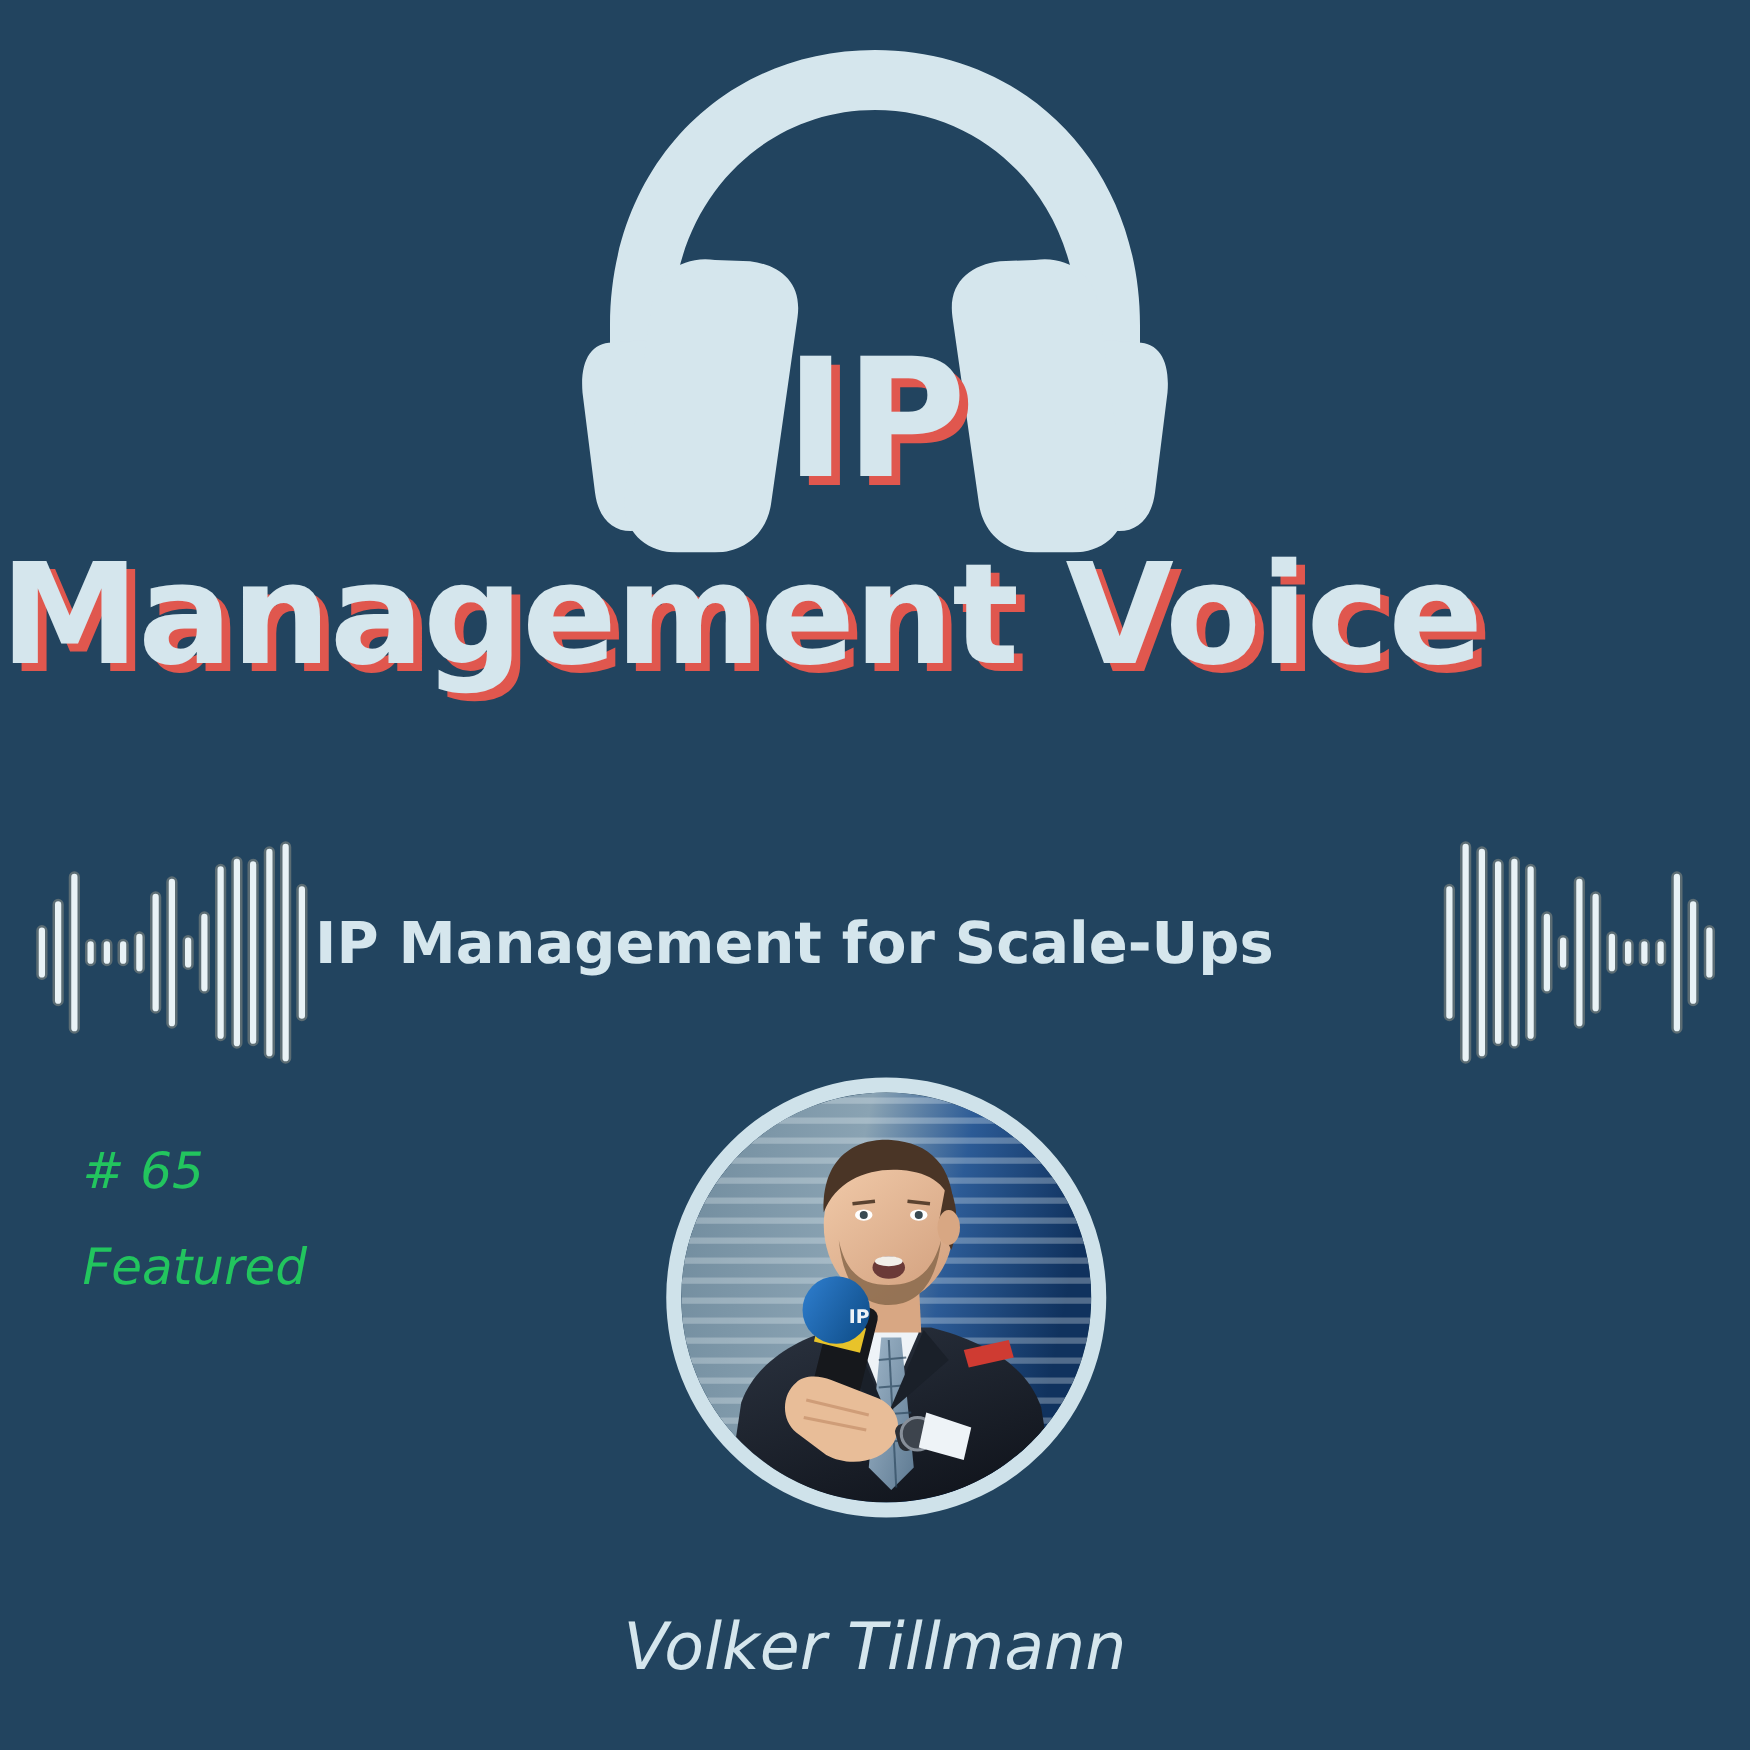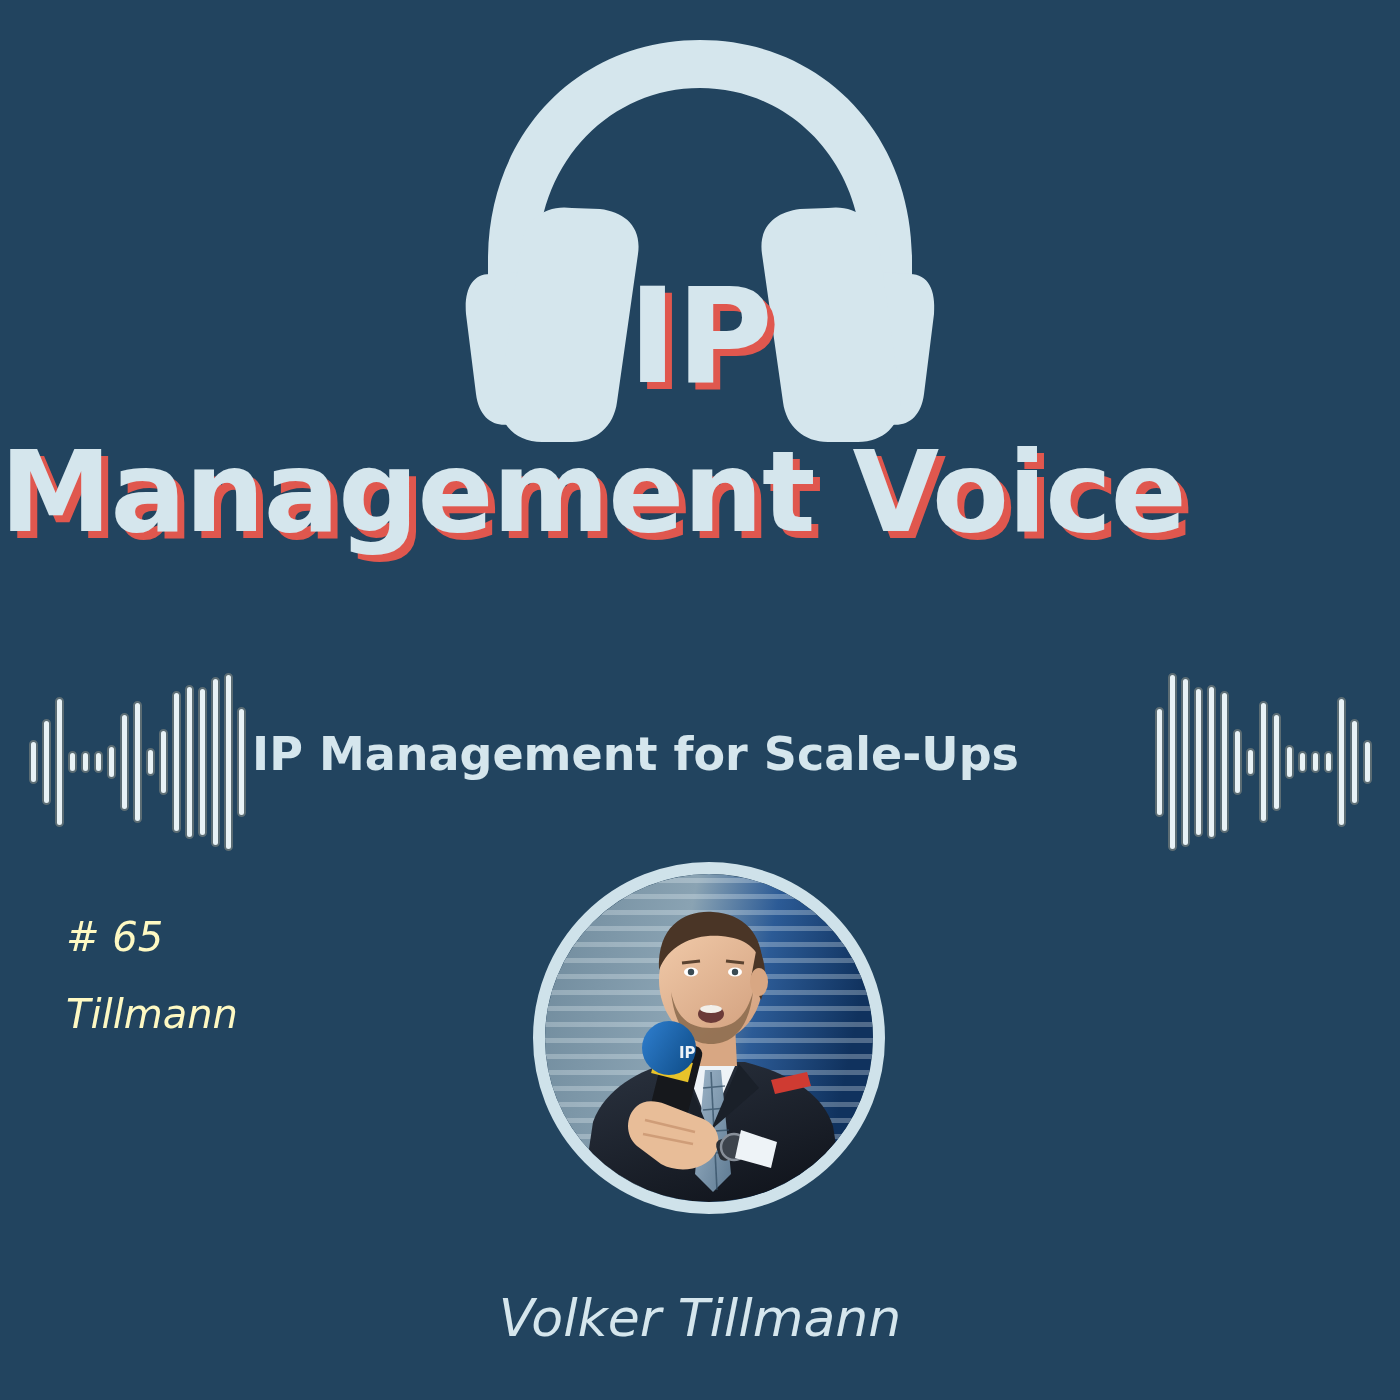--- a/index.html
+++ b/index.html
@@ -97,21 +97,21 @@
     border: 2px solid #5c6d74;
     box-sizing: border-box;
   }
 
   
   .ep-block {
     position: absolute;
     left: 66px;
     top: 912px;
     width: 360px;
-    color: #fef9c3;
+    color: #22c55e;
     font-family: "DejaVu Sans", sans-serif;
     font-style: italic;
     font-size: 40px;
     line-height: 1.28;
   }
   .ep-number { margin-bottom: 26px; }
   .ep-featured-l1, .ep-featured-l2 { white-space: nowrap; }
 
   
   .portrait {
@@ -241,21 +241,21 @@
       <div class="wave-bar" style="height: 22px;"></div>
       <div class="wave-bar" style="height: 22px;"></div>
       <div class="wave-bar" style="height: 22px;"></div>
       <div class="wave-bar" style="height: 130px;"></div>
       <div class="wave-bar" style="height: 86px;"></div>
       <div class="wave-bar" style="height: 44px;"></div>
     </div>
 
   <div class="ep-block">
     <div class="ep-number"># 65</div>
-    <div class="ep-featured-l1">Tillmann</div>
+    <div class="ep-featured-l1">Featured</div>
   </div>
 
   <div class="portrait">
     <div class="portrait-inner">
       <svg class="portrait-photo" viewBox="0 0 328 328" preserveAspectRatio="xMidYMid slice">
         <defs>
           <linearGradient id="blindsBg" x1="0" y1="0" x2="1" y2="0.2">
             <stop offset="0%" stop-color="#6f8a9c"></stop>
             <stop offset="45%" stop-color="#8aa3b3"></stop>
             <stop offset="70%" stop-color="#2c5b96"></stop>

